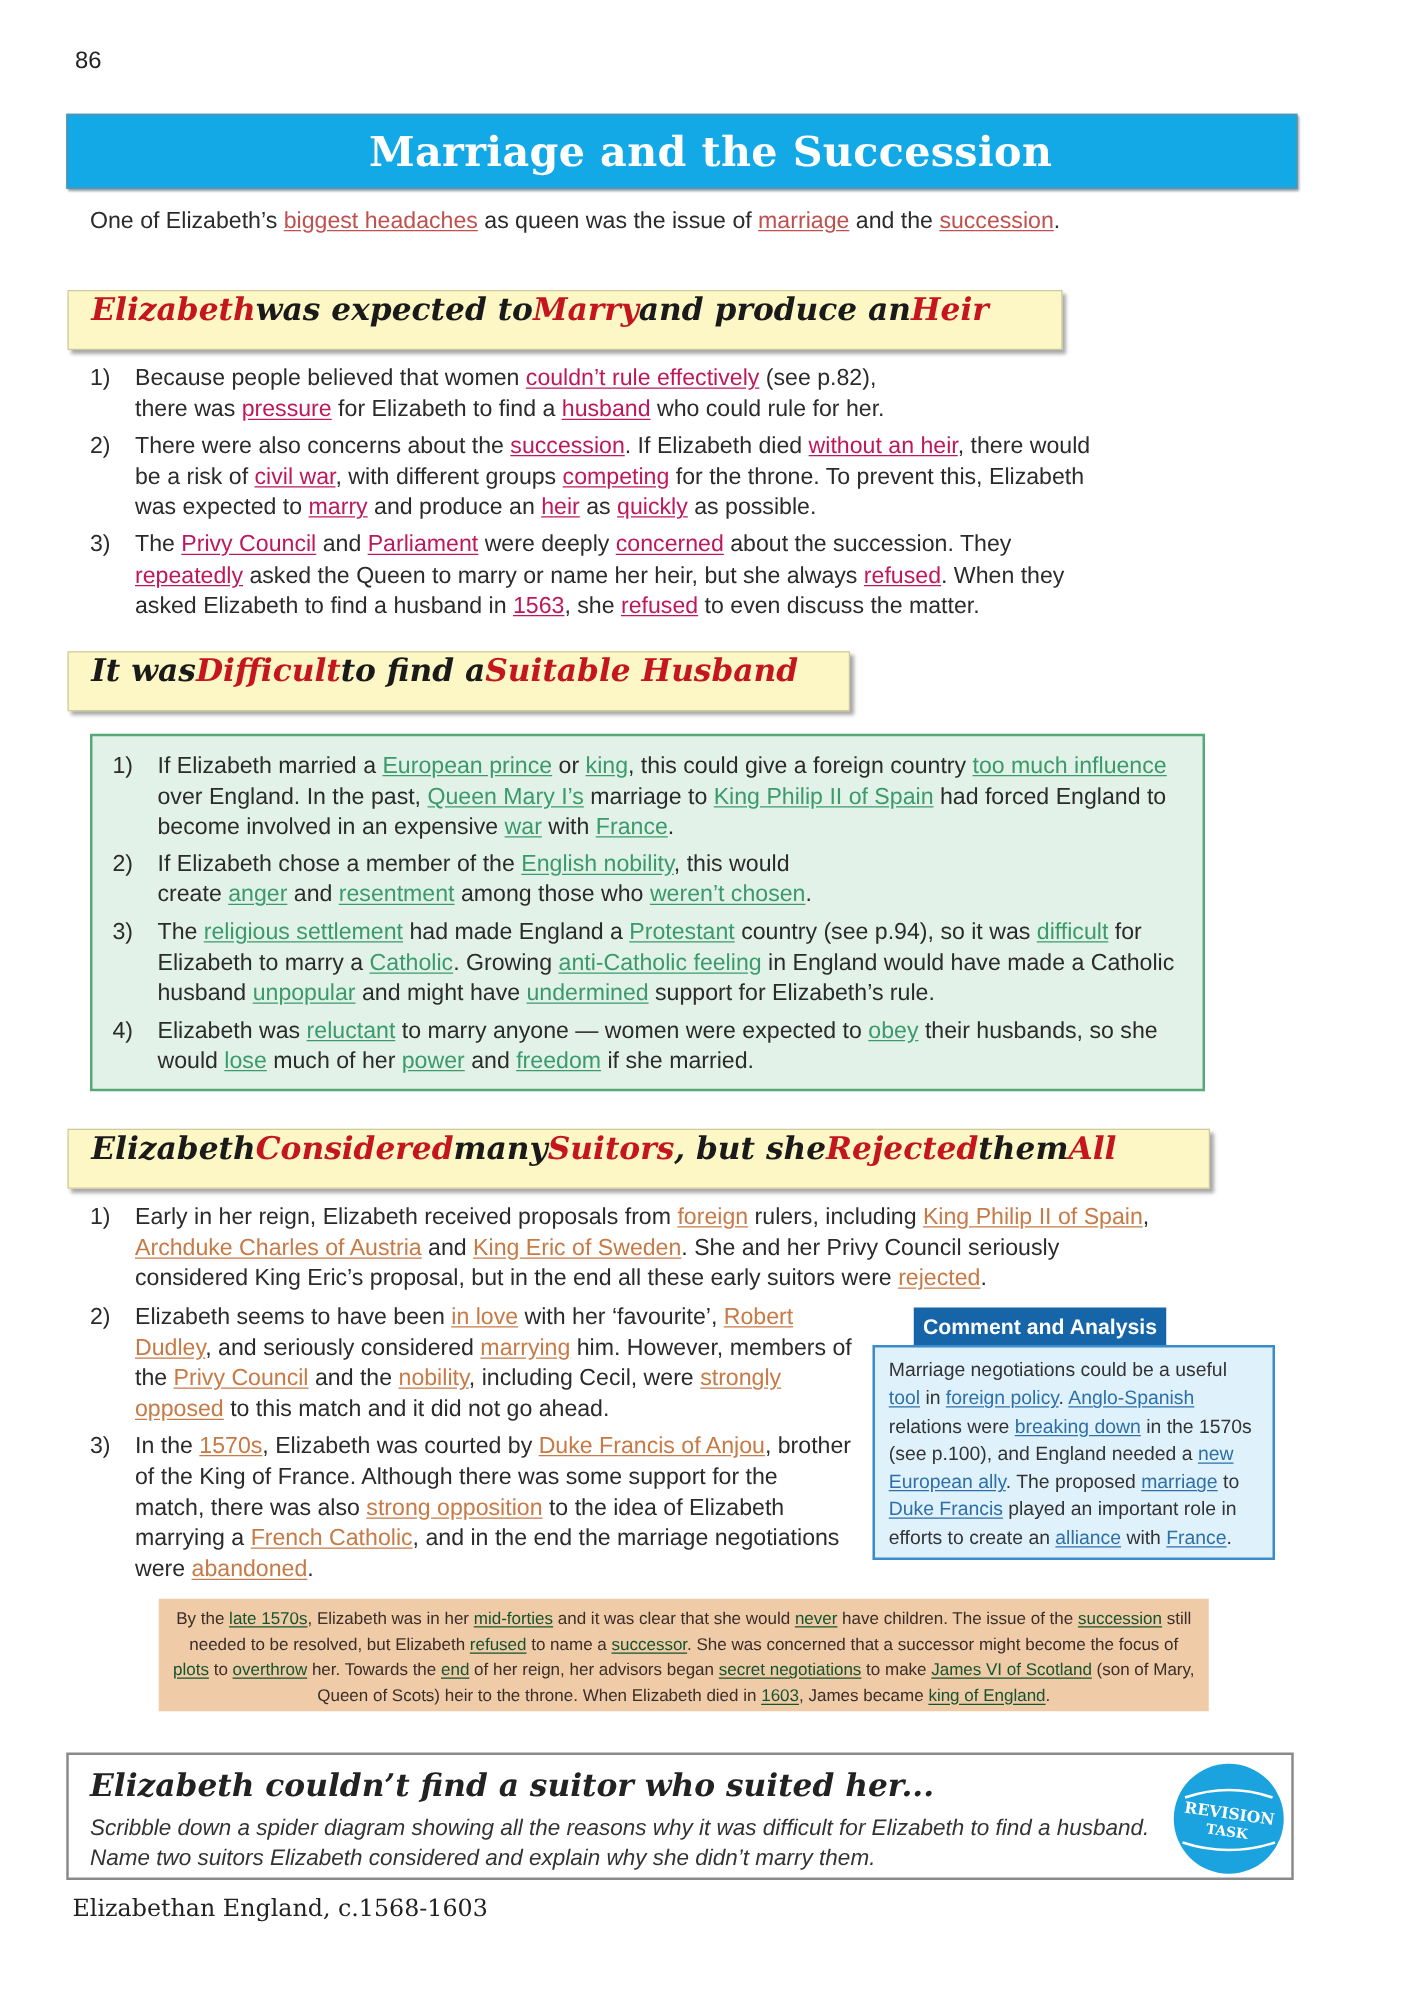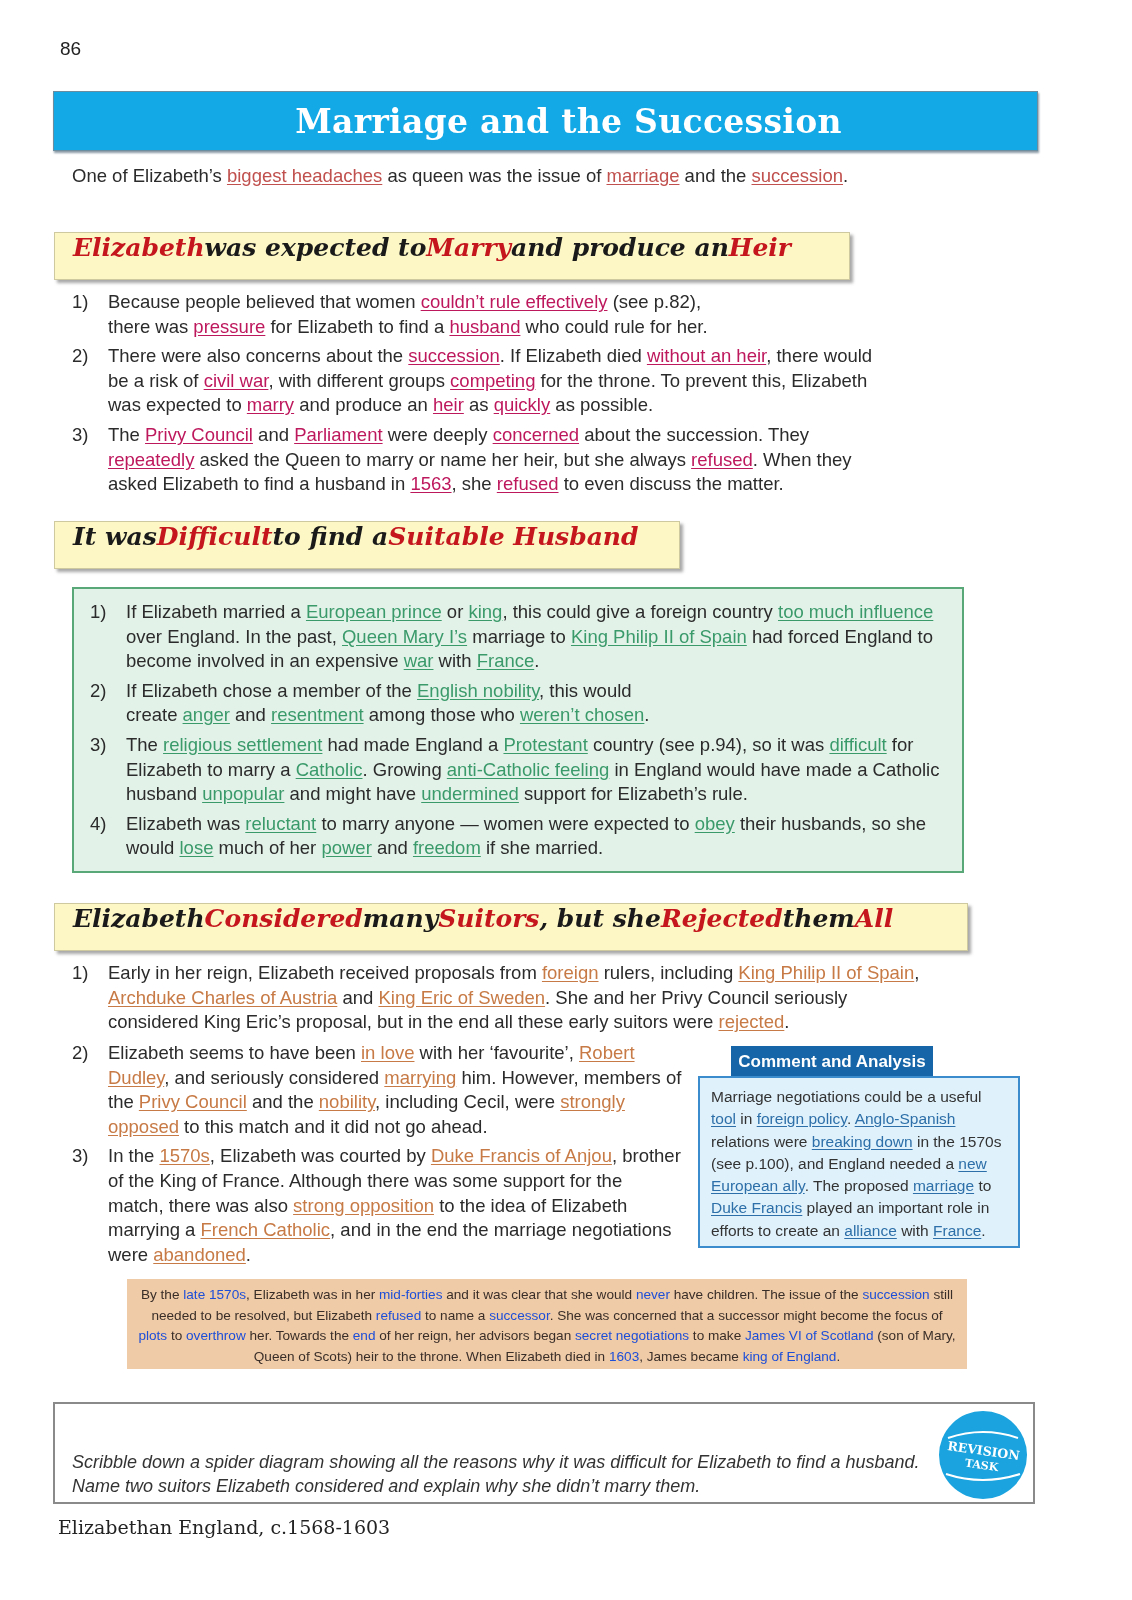--- a/index.html
+++ b/index.html
@@ -17,21 +17,21 @@
     font-family: "DejaVu Serif", serif; font-weight: bold; font-size: 33px; color: #ffffff;
     letter-spacing: 0.3px;
     margin-left: 46px;
   }
   .intro { position: absolute; left: 72px; top: 163px; width: 960px; font-size: 18.5px; line-height: 25px; }
   .ul-red { color: #c0504d; text-decoration: underline; text-underline-offset: 2px; }
   .ul-purple { color: #be185d; text-decoration: underline; text-underline-offset: 2px; }
   .ul-green { color: #3a9a6a; text-decoration: underline; text-underline-offset: 2px; }
   .ul-orange { color: #c77a45; text-decoration: underline; text-underline-offset: 2px; }
   .ul-blue { color: #2d6fa8; text-decoration: underline; text-underline-offset: 2px; text-align: center; }
-  .ul-dark { color: #1d4ed8; text-underline-offset: 2px; }
+  .ul-dark { color: #14532d; text-decoration: underline; text-underline-offset: 2px; }
 
   .sub-heading {
     position: absolute; background: #fcf7c5; border: 1px solid #cfc9a0;
     box-shadow: 3px 3px 3px #a8a8a8; padding: 0 18px; height: 46px;
     display: flex; align-items: flex-start;
     font-family: "DejaVu Serif", serif; font-style: italic; font-weight: bold; font-size: 25px; color: #1a1a1a;
     white-space: nowrap;
   }
   .sub-heading .red { color: #c4161c; }
 
@@ -130,20 +130,21 @@
     <li><span class="num">2)</span><span>Elizabeth seems to have been </span><span class="ul-orange">in love</span><span> with her ‘favourite’, </span><span class="ul-orange">Robert Dudley</span><span>, and seriously considered </span><span class="ul-orange">marrying</span><span> him.  However, members of the </span><span class="ul-orange">Privy Council</span><span> and the </span><span class="ul-orange">nobility</span><span>, including Cecil, were </span><span class="ul-orange">strongly opposed</span><span> to this match and it did not go ahead.</span></li>
     <li><span class="num">3)</span><span>In the </span><span class="ul-orange">1570s</span><span>, Elizabeth was courted by </span><span class="ul-orange">Duke Francis of Anjou</span><span>, brother of the King of France.  Although there was some support for the match, there was also </span><span class="ul-orange">strong opposition</span><span> to the idea of Elizabeth marrying a </span><span class="ul-orange">French Catholic</span><span>, and in the end the marriage negotiations were </span><span class="ul-orange">abandoned</span><span>.</span></li>
   </ul>
 
 <div class="comment-tab">Comment and Analysis</div>
 <div class="comment-box"><span>Marriage negotiations could be a useful </span><span class="ul-blue">tool</span><span> in </span><span class="ul-blue">foreign policy</span><span>.  </span><span class="ul-blue">Anglo-Spanish</span><span> relations were </span><span class="ul-blue">breaking down</span><span> in the 1570s (see p.100), and England needed a </span><span class="ul-blue">new European ally</span><span>.  The proposed </span><span class="ul-blue">marriage</span><span> to </span><span class="ul-blue">Duke Francis</span><span> played an important role in efforts to create an </span><span class="ul-blue">alliance</span><span> with </span><span class="ul-blue">France</span><span>.</span></div>
 
 <div class="tan-box"><span>By the </span><span class="ul-dark">late 1570s</span><span>, Elizabeth was in her </span><span class="ul-dark">mid-forties</span><span> and it was clear that she would </span><span class="ul-dark">never</span><span> have children.  The issue of the </span><span class="ul-dark">succession</span><span> still needed to be resolved, but Elizabeth </span><span class="ul-dark">refused</span><span> to name a </span><span class="ul-dark">successor</span><span>.  She was concerned that a successor might become the focus of </span><span class="ul-dark">plots</span><span> to </span><span class="ul-dark">overthrow</span><span> her.  Towards the </span><span class="ul-dark">end</span><span> of her reign, her advisors began </span><span class="ul-dark">secret negotiations</span><span> to make </span><span class="ul-dark">James VI of Scotland</span><span> (son of Mary, Queen of Scots) heir to the throne.  When Elizabeth died in </span><span class="ul-dark">1603</span><span>, James became </span><span class="ul-dark">king of England</span><span>.</span></div>
 
 <div class="revision-box">
+  <div class="revision-title">Elizabeth couldn’t find a suitor who suited her...</div>
   <div class="revision-text">Scribble down a spider diagram showing all the reasons why it was difficult for Elizabeth to find a husband.  Name two suitors Elizabeth considered and explain why she didn’t marry them.</div>
 </div>
 <svg class="stamp" viewBox="0 0 94 94">
   <circle cx="47" cy="47" r="44" fill="#1aa3de"></circle>
   <path d="M12 30 Q47 18 82 30" stroke="#ffffff" stroke-width="2" fill="none"></path>
   <path d="M10 66 Q47 78 84 66" stroke="#ffffff" stroke-width="2" fill="none"></path>
   <text x="47" y="47" text-anchor="middle" font-family="DejaVu Serif, serif" font-weight="bold" font-size="12.5" fill="#ffffff" transform="rotate(8 47 47)">REVISION</text>
   <text x="47" y="61" text-anchor="middle" font-family="DejaVu Serif, serif" font-weight="bold" font-size="11" fill="#ffffff" transform="rotate(8 47 47)">TASK</text>
 </svg>
 

